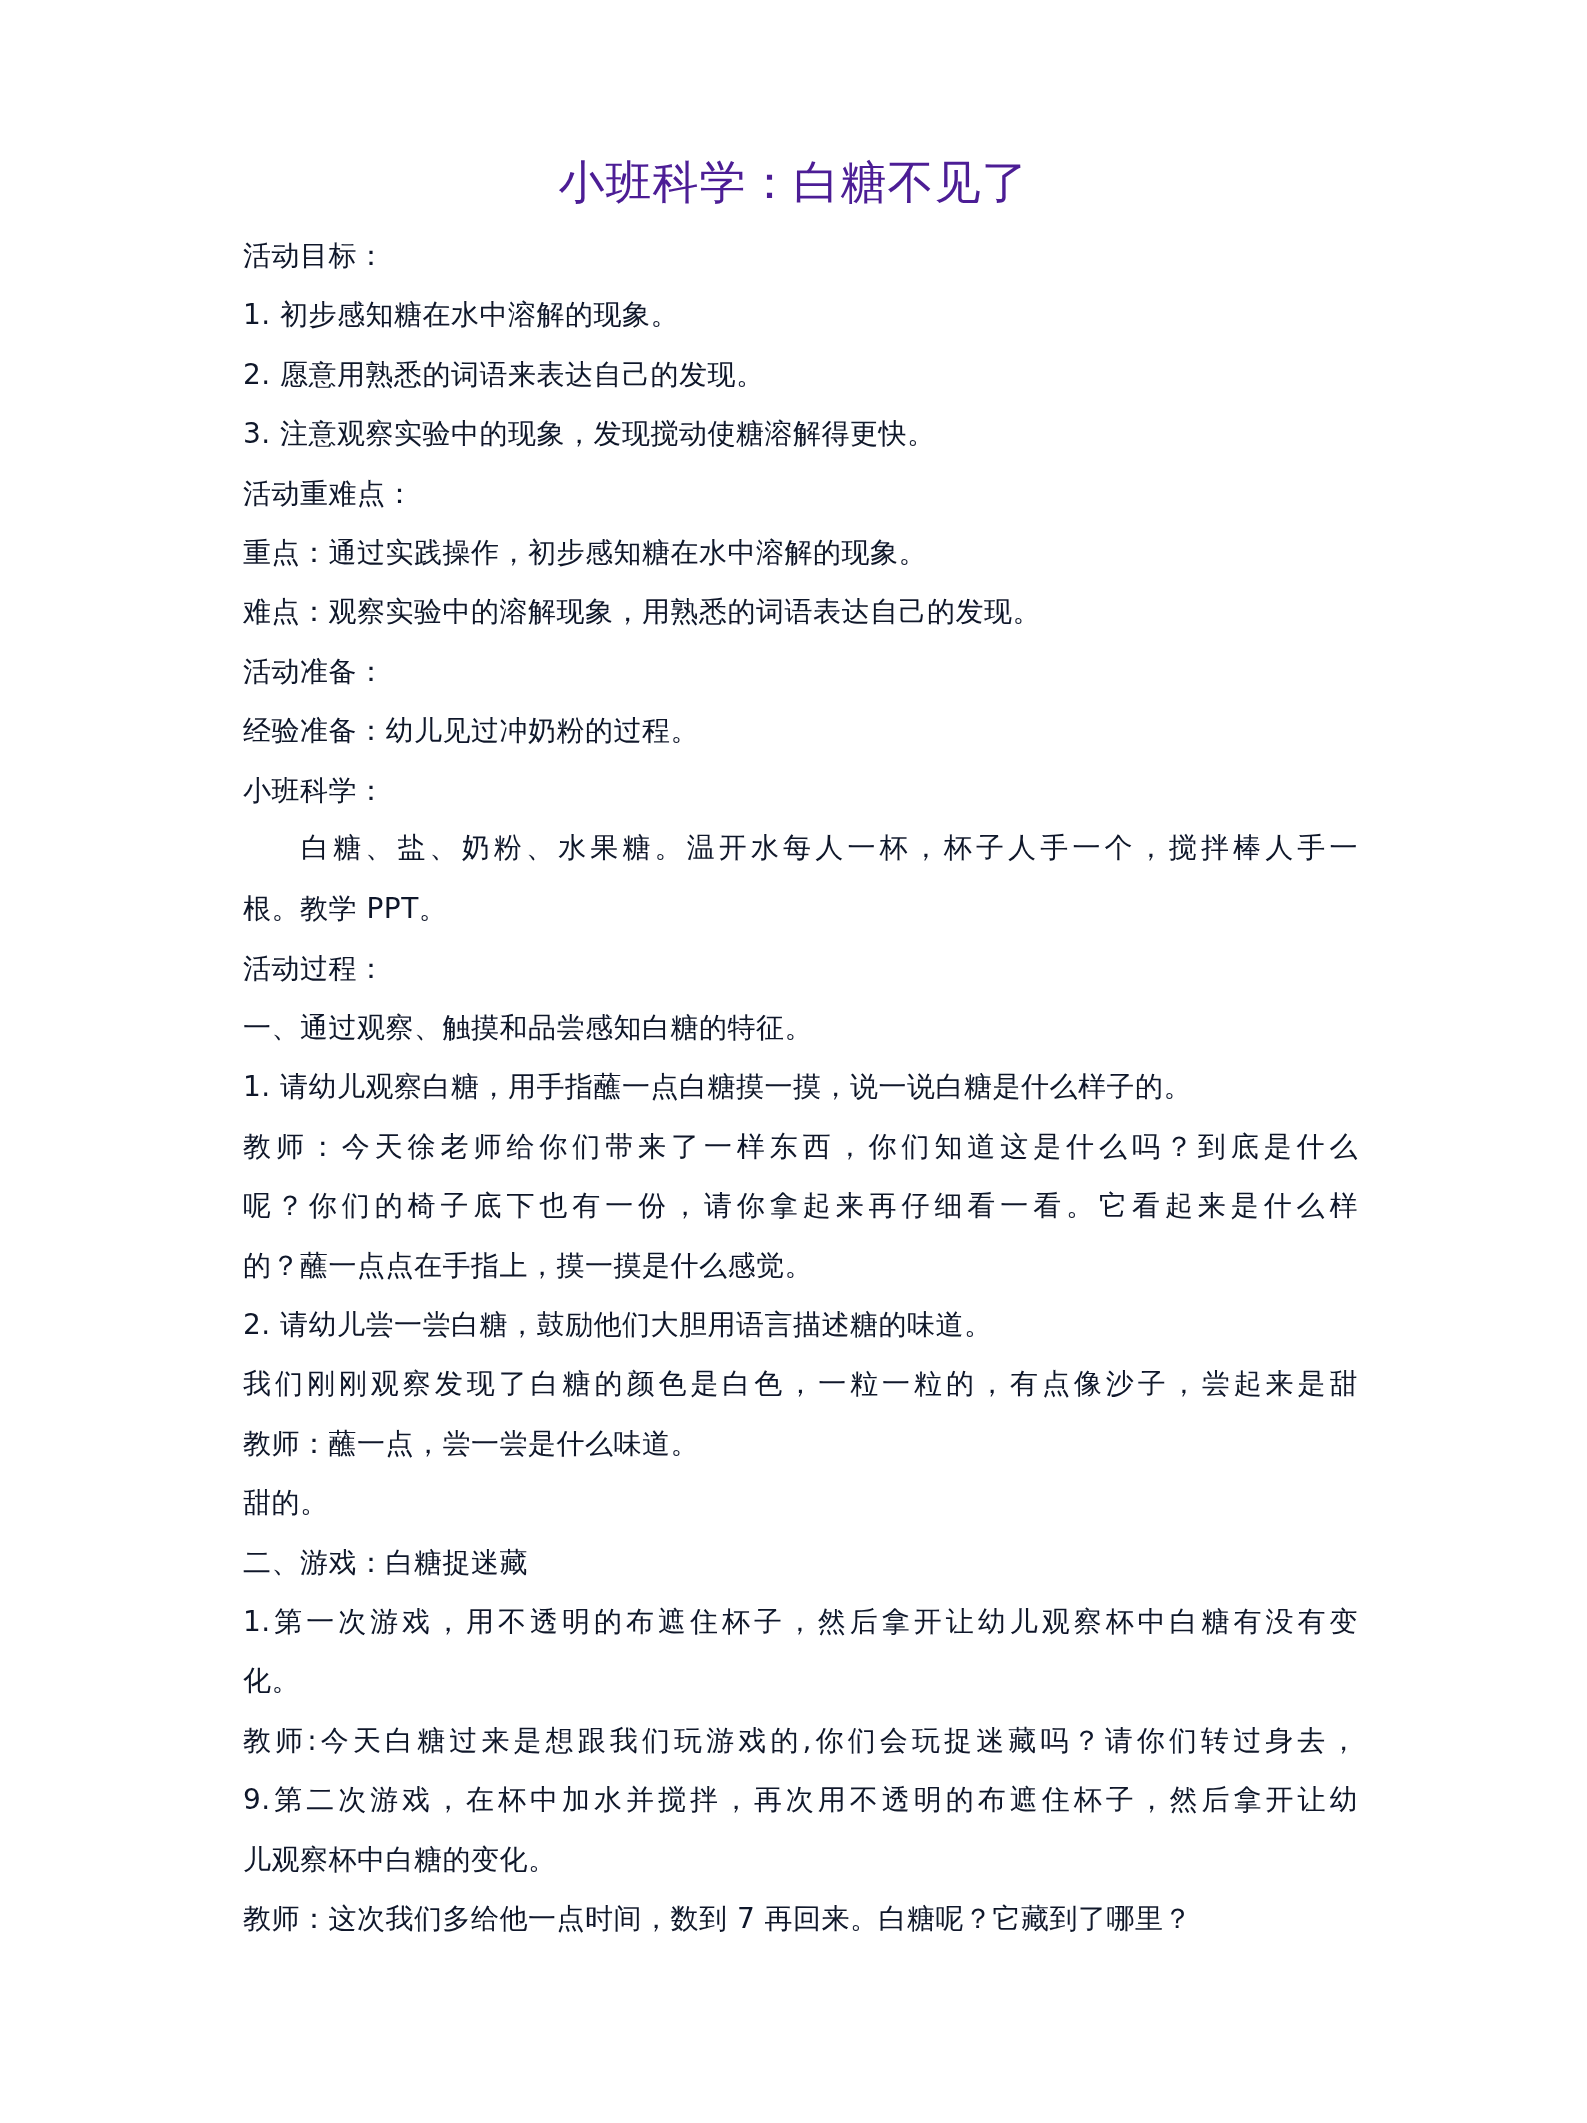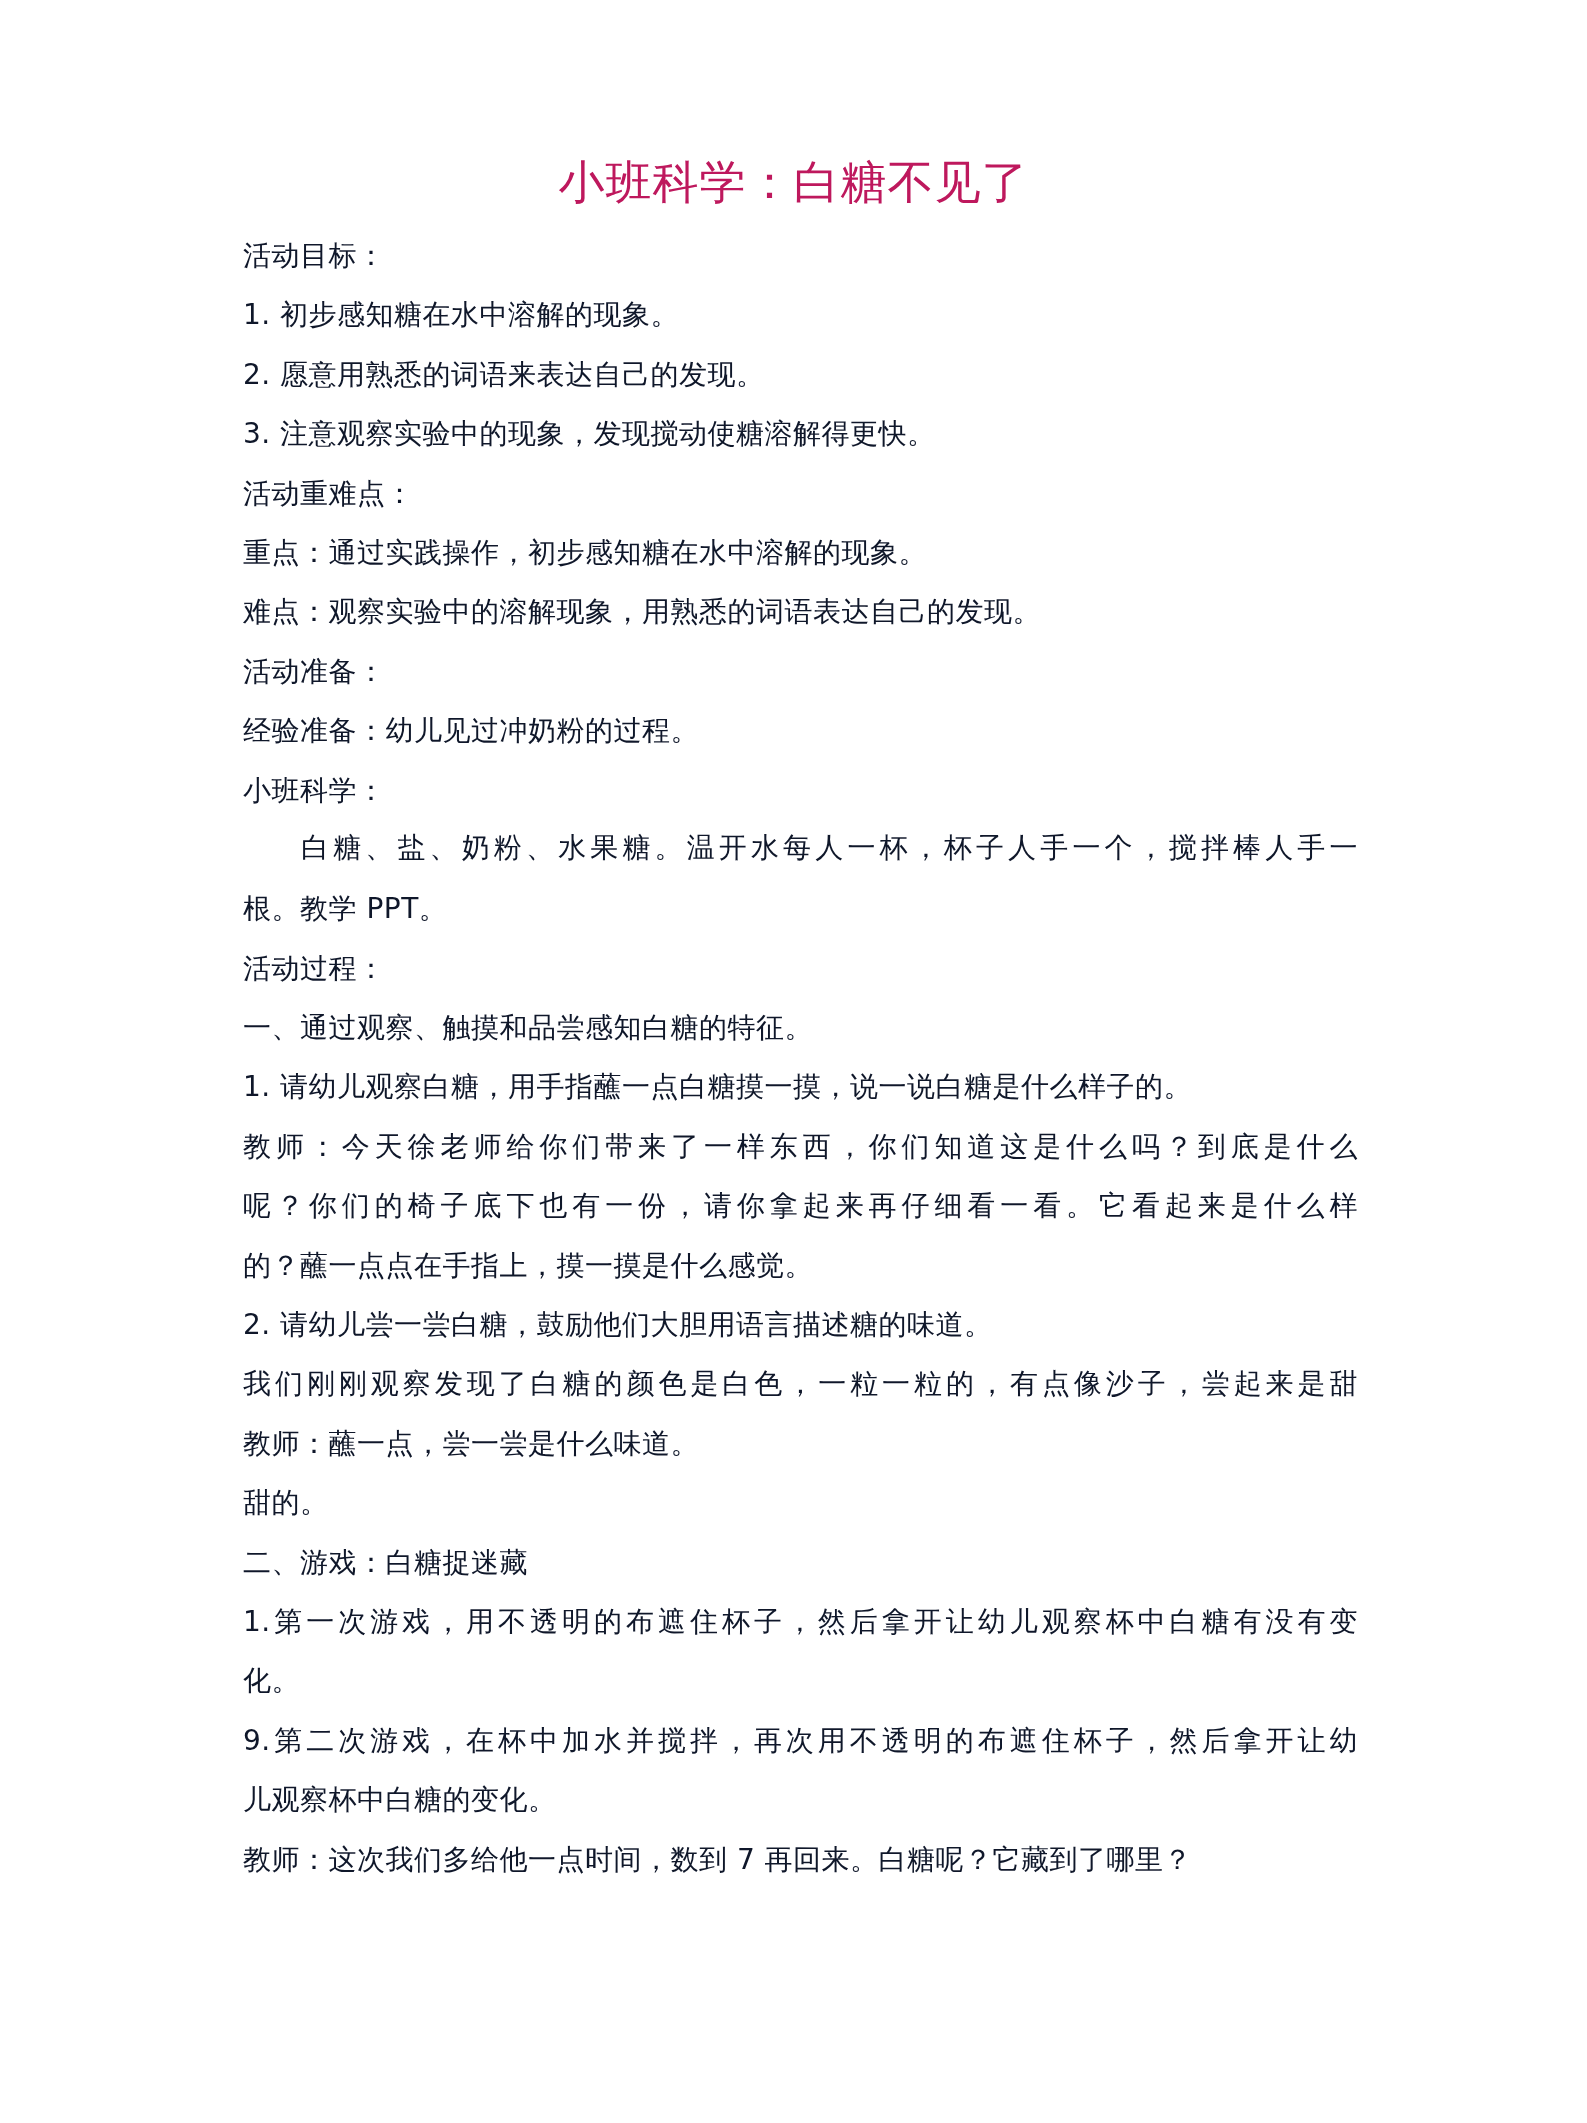--- a/index.html
+++ b/index.html
@@ -26,21 +26,21 @@
     .title {
       position: absolute;
       left: 0;
       top: 152px;
       width: 1587px;
       text-align: center;
       font-size: 46px;
       line-height: 60px;
       font-weight: normal;
       letter-spacing: 1px;
-      color: #be185d;
+      color: #4c1d95;
       margin: 0;
     }
     .body {
       position: absolute;
       left: 243px;
       top: 226px;
       width: 1115px;
     }
     .line {
       display: block;
@@ -87,17 +87,18 @@
     <p class="line justify">教师：今天徐老师给你们带来了一样东西，你们知道这是什么吗？到底是什么</p>
     <p class="line justify">呢？你们的椅子底下也有一份，请你拿起来再仔细看一看。它看起来是什么样</p>
     <p class="line">的？蘸一点点在手指上，摸一摸是什么感觉。</p>
     <p class="line">2. 请幼儿尝一尝白糖，鼓励他们大胆用语言描述糖的味道。</p>
     <p class="line justify">我们刚刚观察发现了白糖的颜色是白色，一粒一粒的，有点像沙子，尝起来是甜</p>
     <p class="line">教师：蘸一点，尝一尝是什么味道。</p>
     <p class="line">甜的。</p>
     <p class="line">二、游戏：白糖捉迷藏</p>
     <p class="line justify">1.第一次游戏，用不透明的布遮住杯子，然后拿开让幼儿观察杯中白糖有没有变</p>
     <p class="line">化。</p>
+    <p class="line justify">教师:今天白糖过来是想跟我们玩游戏的,你们会玩捉迷藏吗？请你们转过身去，</p>
     <p class="line justify">9.第二次游戏，在杯中加水并搅拌，再次用不透明的布遮住杯子，然后拿开让幼</p>
     <p class="line">儿观察杯中白糖的变化。</p>
     <p class="line">教师：这次我们多给他一点时间，数到 7 再回来。白糖呢？它藏到了哪里？</p>
   </div>
 </div>
 
 </body></html>

